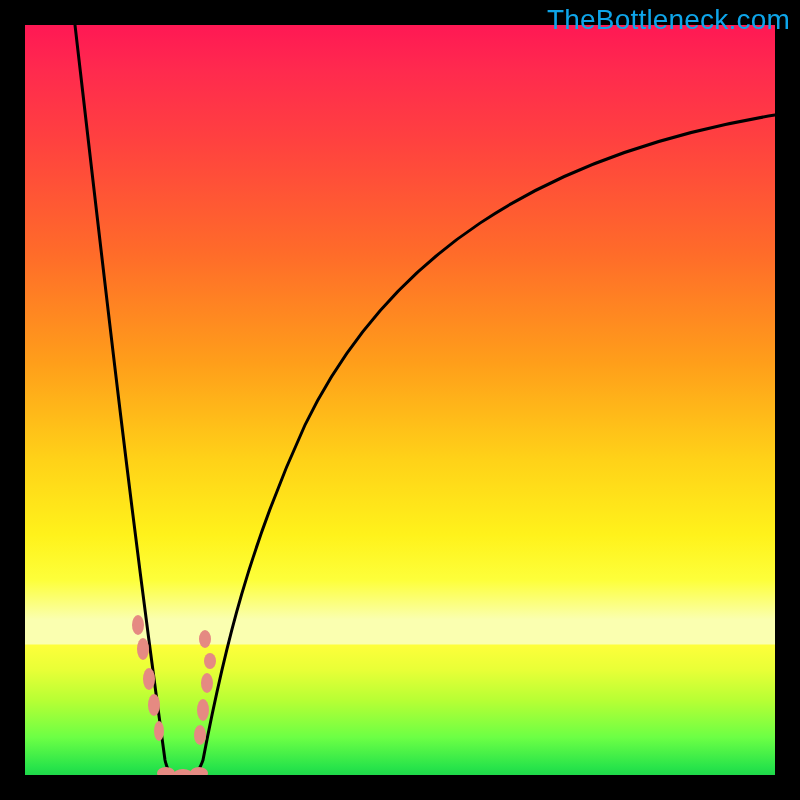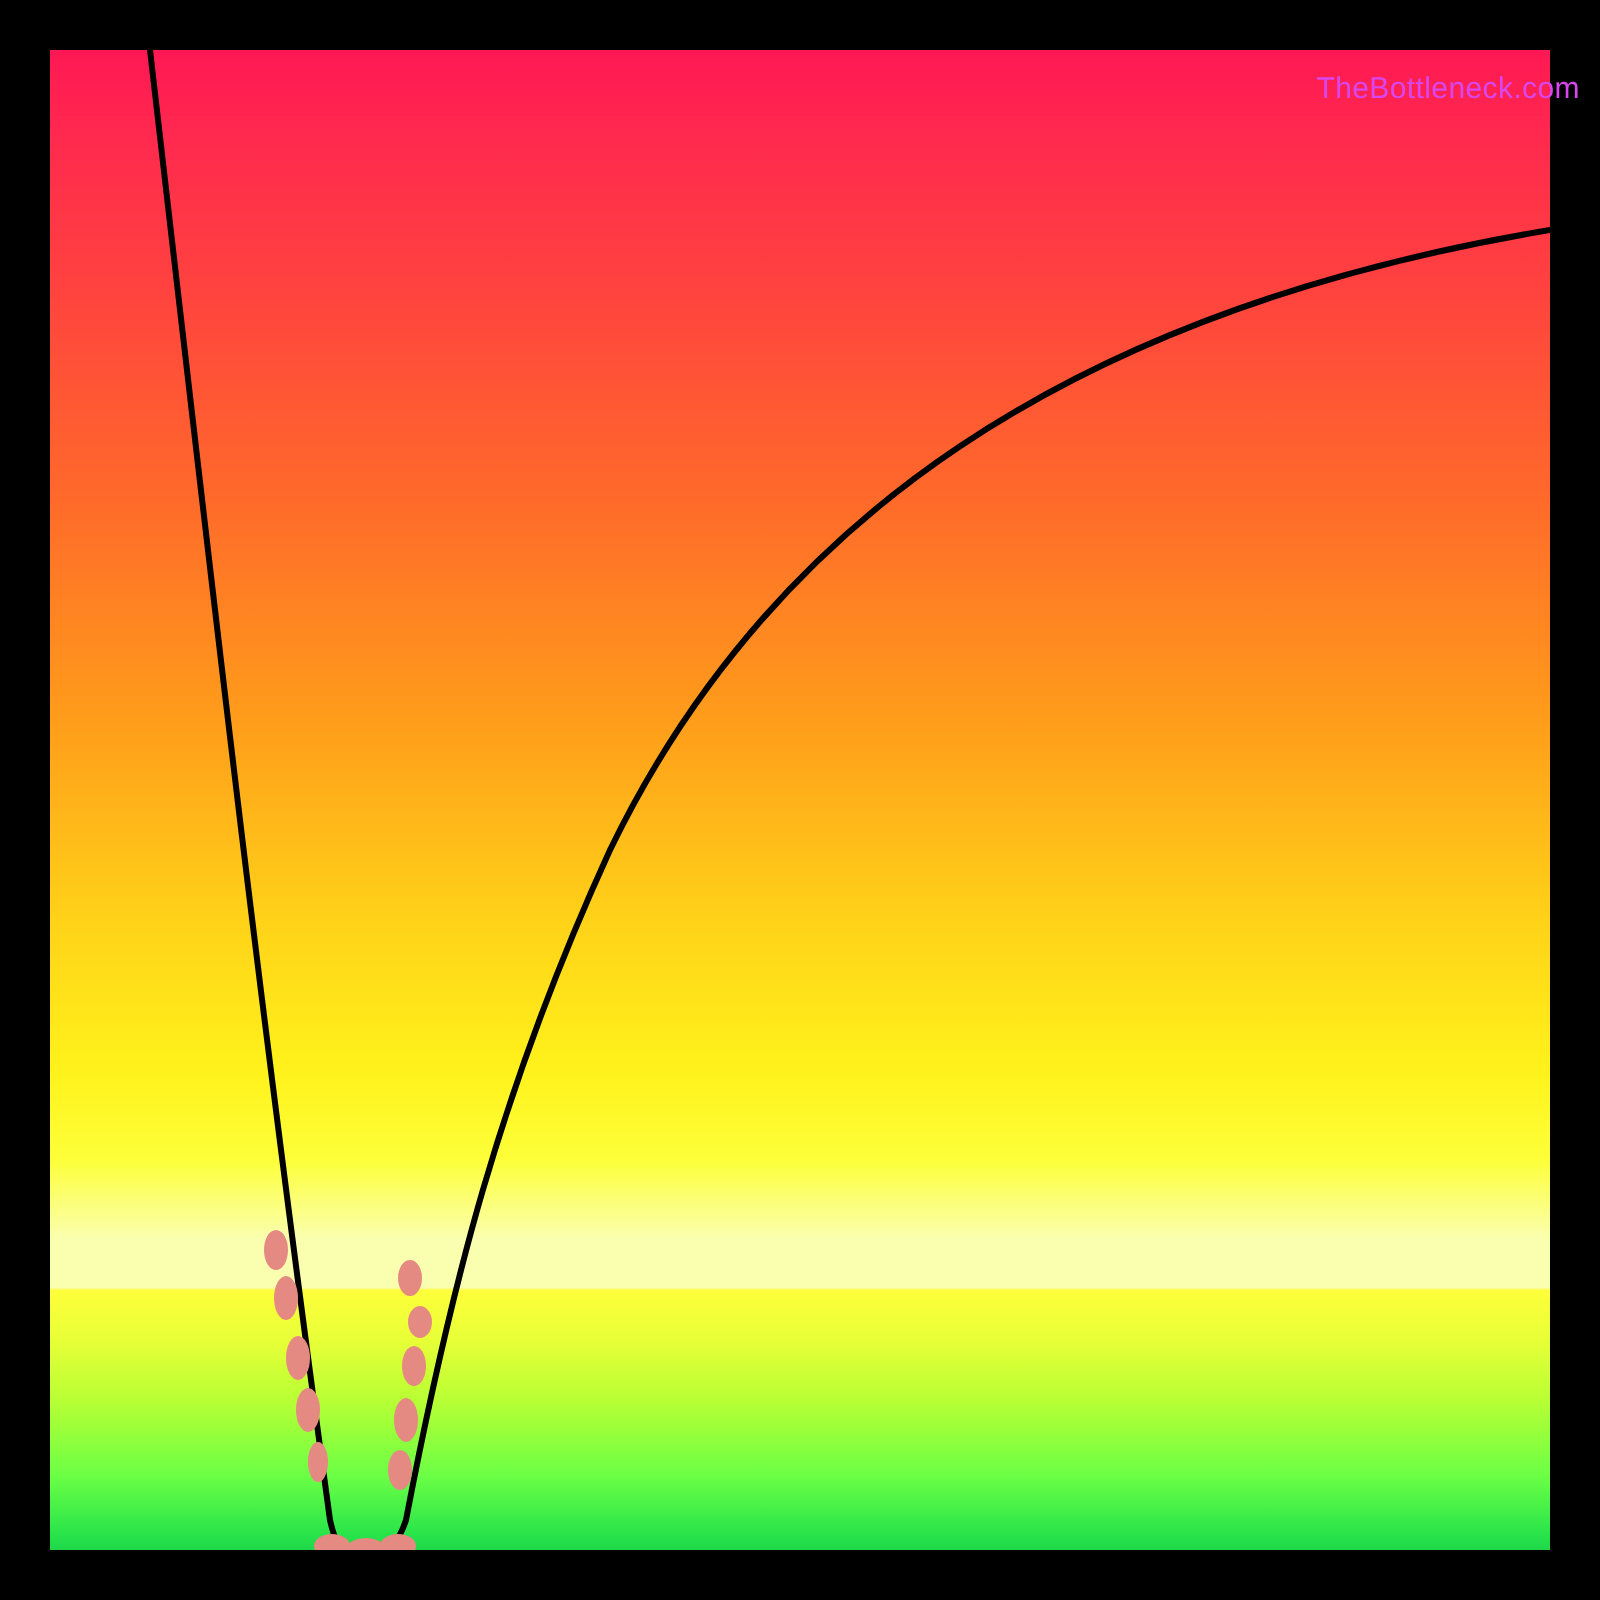--- a/index.html
+++ b/index.html
@@ -43,26 +43,25 @@
       #b8ff34 90%,
       #6cff45 95%,
       #28e44a 99%,
       #1fd74a 100%
     );
   }
   .watermark {
     position: absolute;
     top: 4px;
     right: 10px;
-    color: #d946ef;
-    font-size: 15px;
+    color: #0ea5e9;
+    font-size: 28px;
     font-weight: 500;
     letter-spacing: 0.2px;
     user-select: none;
-    margin-top: 32px;
   }
   svg.curve {
     position: absolute;
     inset: 0;
   }
   .marker {
     fill: #e58a82;
     stroke: none;
   }
 </style>

